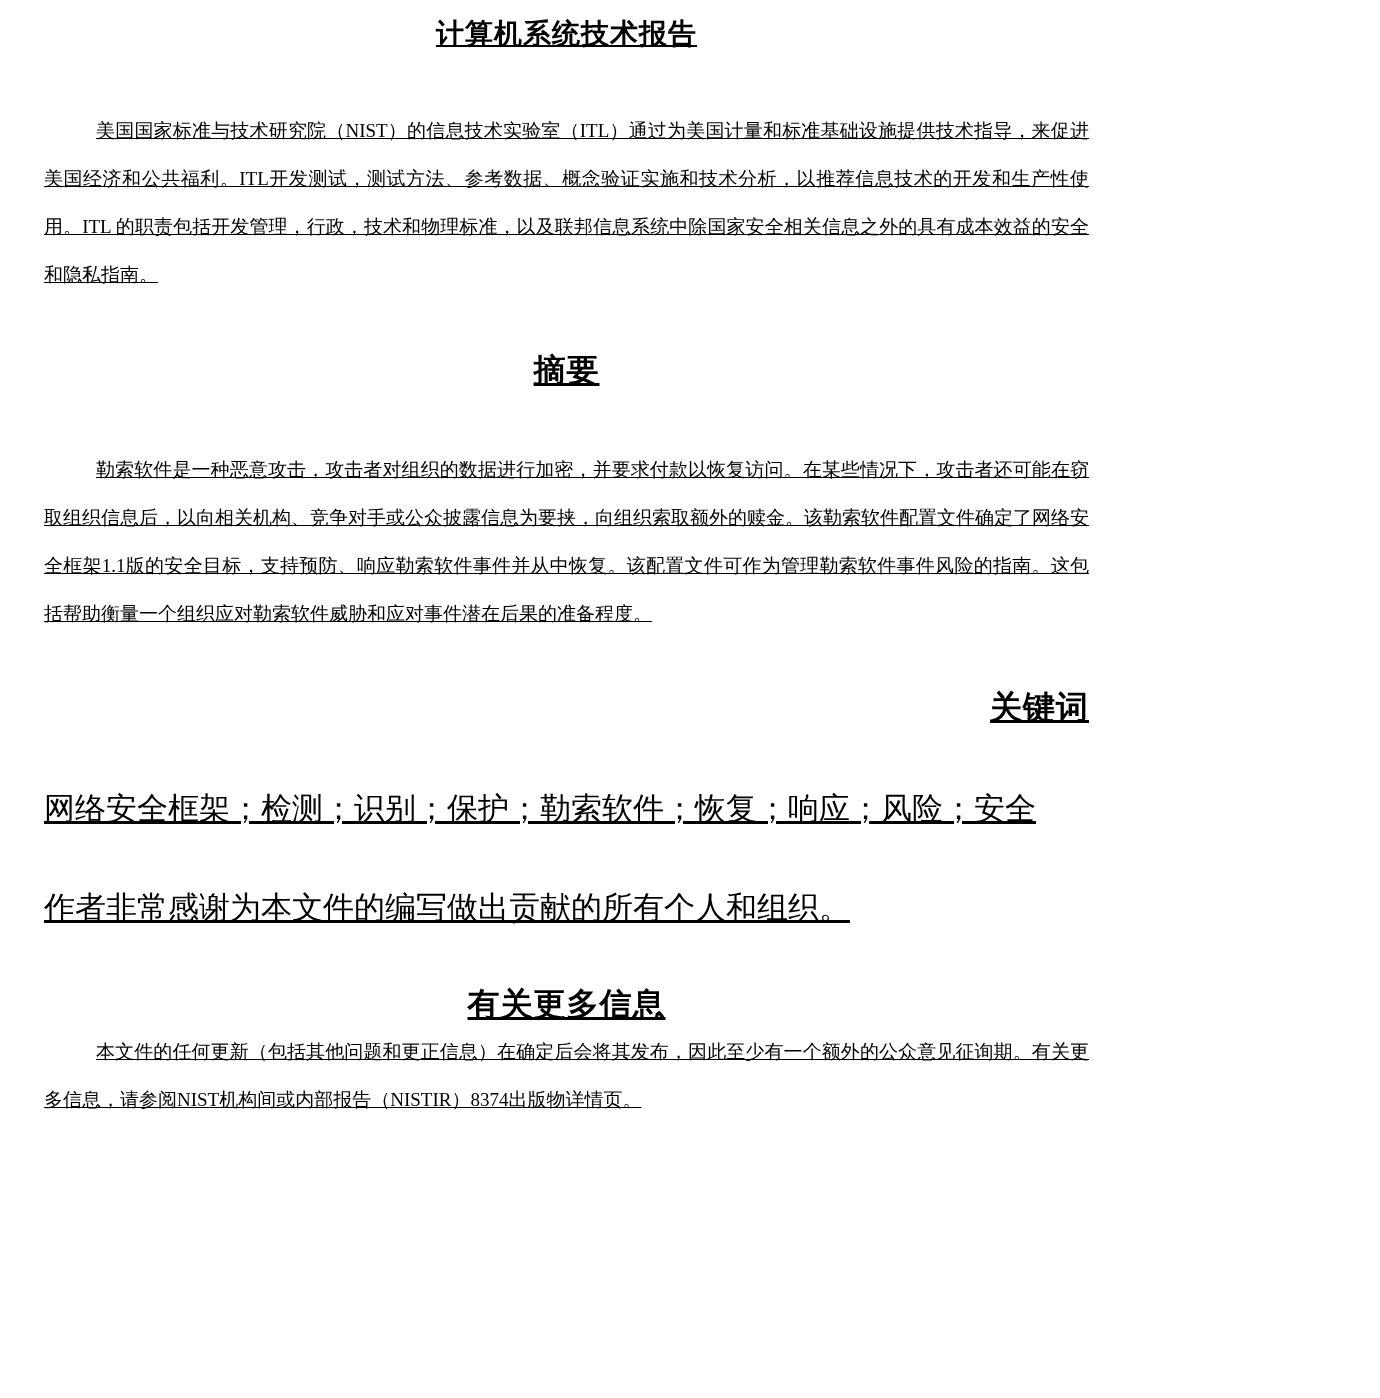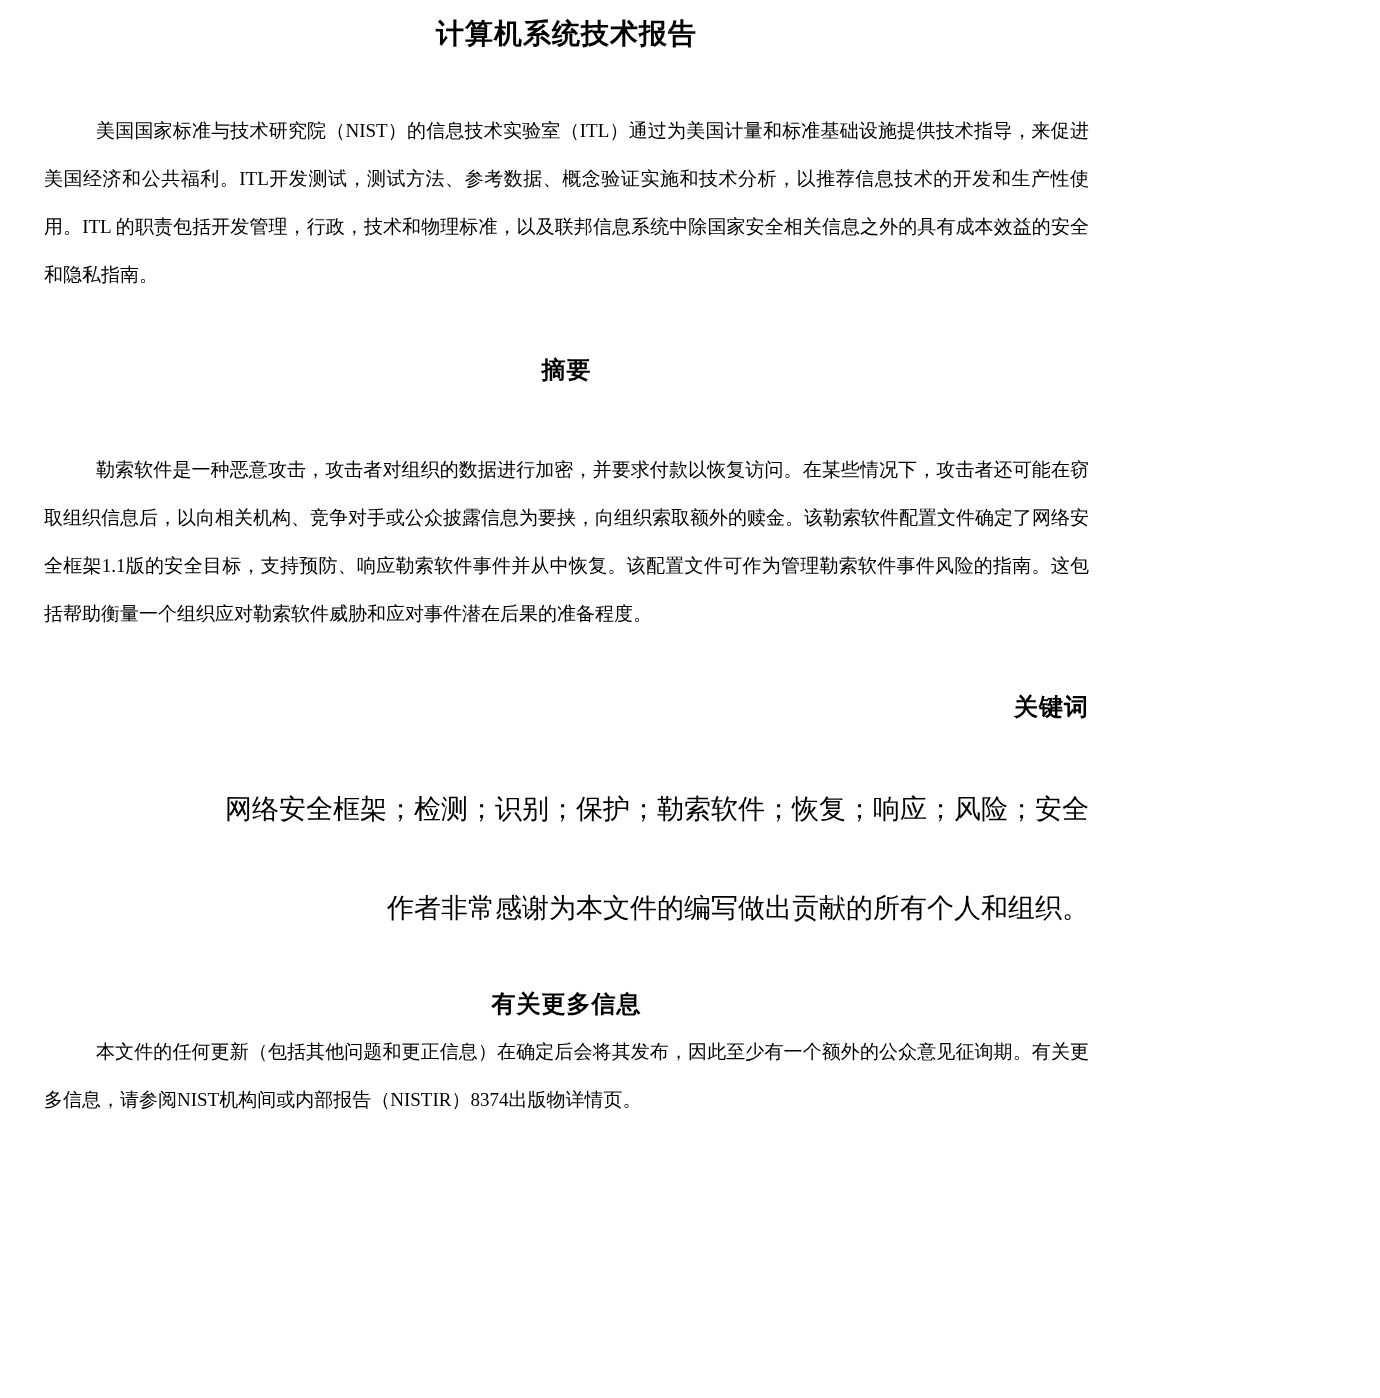--- a/index.html
+++ b/index.html
@@ -11,51 +11,52 @@
     width: 1380px;
     font-family: "Liberation Serif", "DejaVu Serif", serif;
     color: #000000;
   }
   .page {
     box-sizing: border-box;
     width: 1133px;
     min-height: 1398px;
     padding: 10px 44px 24px 44px;
     background: #ffffff;
+    text-decoration: underline;
   }
   .doc-title {
     margin: 0;
     font-size: 28px;
     font-weight: 700;
     line-height: 48px;
     text-align: center;
     letter-spacing: 1px;
   }
   .heading {
     margin: 0;
-    font-size: 24px;
+    font-size: 32px;
     font-weight: 700;
     line-height: 48px;
     text-align: center;
     letter-spacing: 1px;
   }
   .para {
     margin: 0;
     font-size: 19px;
     line-height: 48px;
     text-align: justify;
     text-justify: inter-ideograph;
     word-break: break-all;
   }
   .indent { text-indent: 52px; }
   .center-line {
     margin: 0;
-    font-size: 27px;
+    font-size: 31px;
     line-height: 48px;
-    text-align: right;
+    text-align: left;
   }
   
   .mt-intro       { margin-top: 49px; }
   .mt-h-abstract  { margin-top: 47px; }
   .mt-p-abstract  { margin-top: 52px; }
   .mt-h-keywords  { margin-top: 45px; text-align: right; }
   .mt-p-keywords  { margin-top: 54px; }
   .mt-h-ack       { margin-top: 44px; }
   .mt-p-ack       { margin-top: 51px; }
   .mt-h-rev       { margin-top: 48px; }

